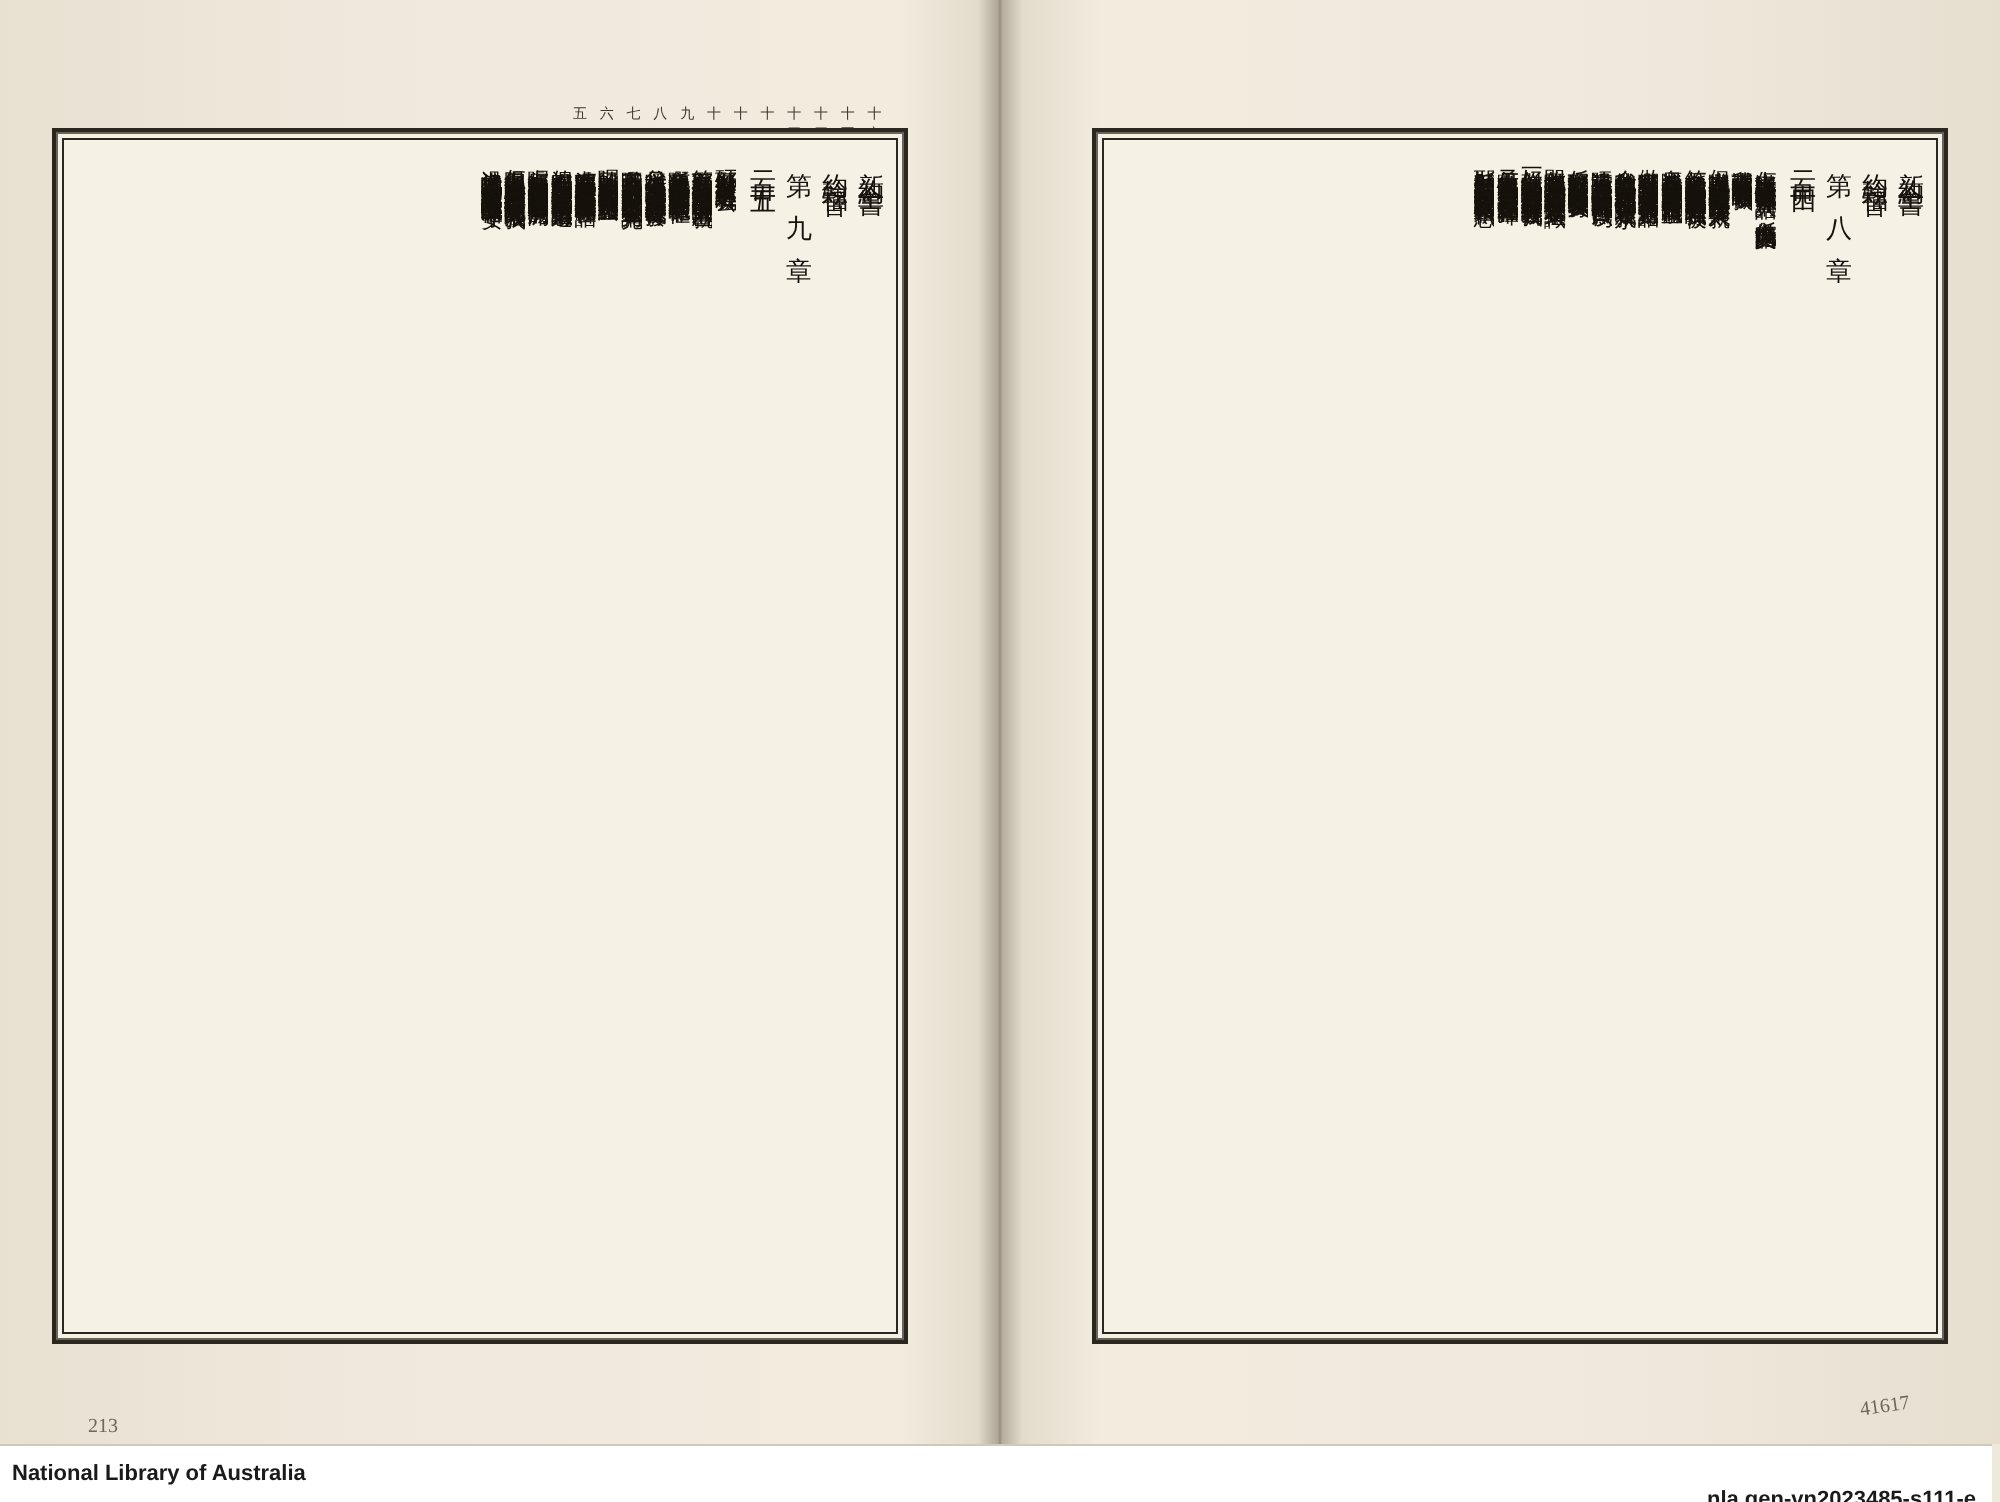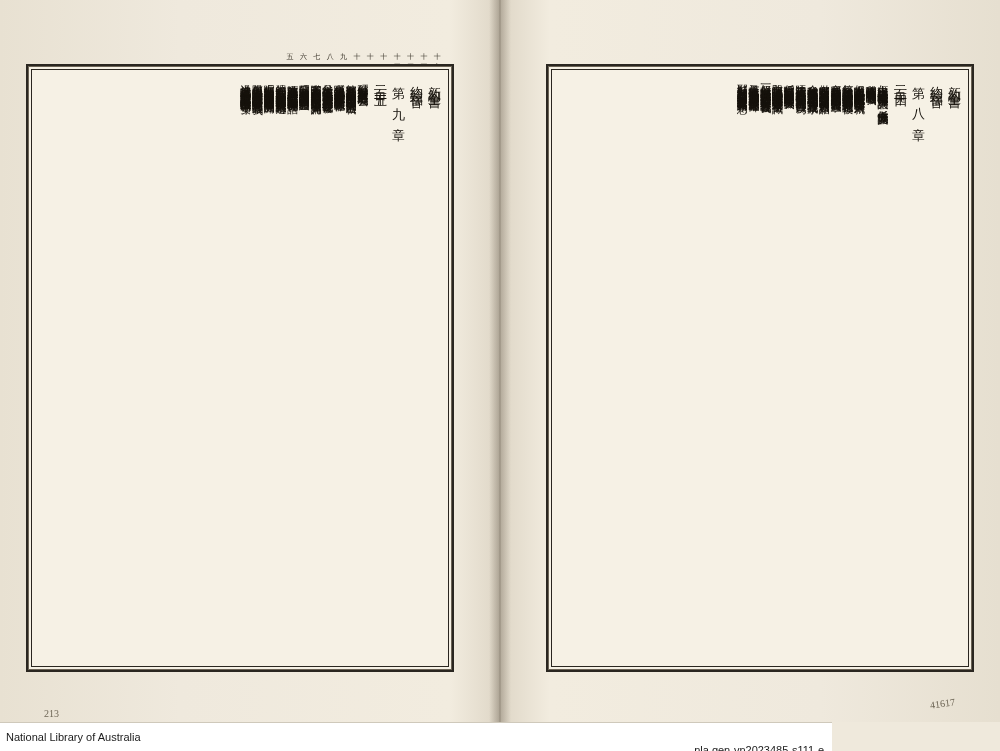--- a/index.html
+++ b/index.html
@@ -101,25 +101,25 @@
     position:absolute;
     font-family:"Liberation Serif", serif;
     color:#6e6656;
     font-size:10px;
   }
   #pencil-left{ left:44px; top:676px;margin-top:32px; }
   #pencil-right{ left:930px; top:698px; transform:rotate(-8deg); }
 
   
   .footer{
-    position:absolute;left:0;top:722px;width:832px;height:29px;
+    position:absolute;left:0;top:722px;width:996px;height:29px;
     background:#ffffff;
     border-top:1px solid #cfc9bb;
     font-family:"Liberation Sans", sans-serif;
-    font-size:11px;color:#1a1a1a;
+    font-size:11px;color:#1a1a1a;font-weight:bold;
   }
   .footer .left{ position:absolute;left:6px;top:8px;}
   .footer .right{ position:absolute;right:8px;top:21px;}
 </style>
 </head>
 <body>
 
 <div id="page">
 
   <div class="book">

